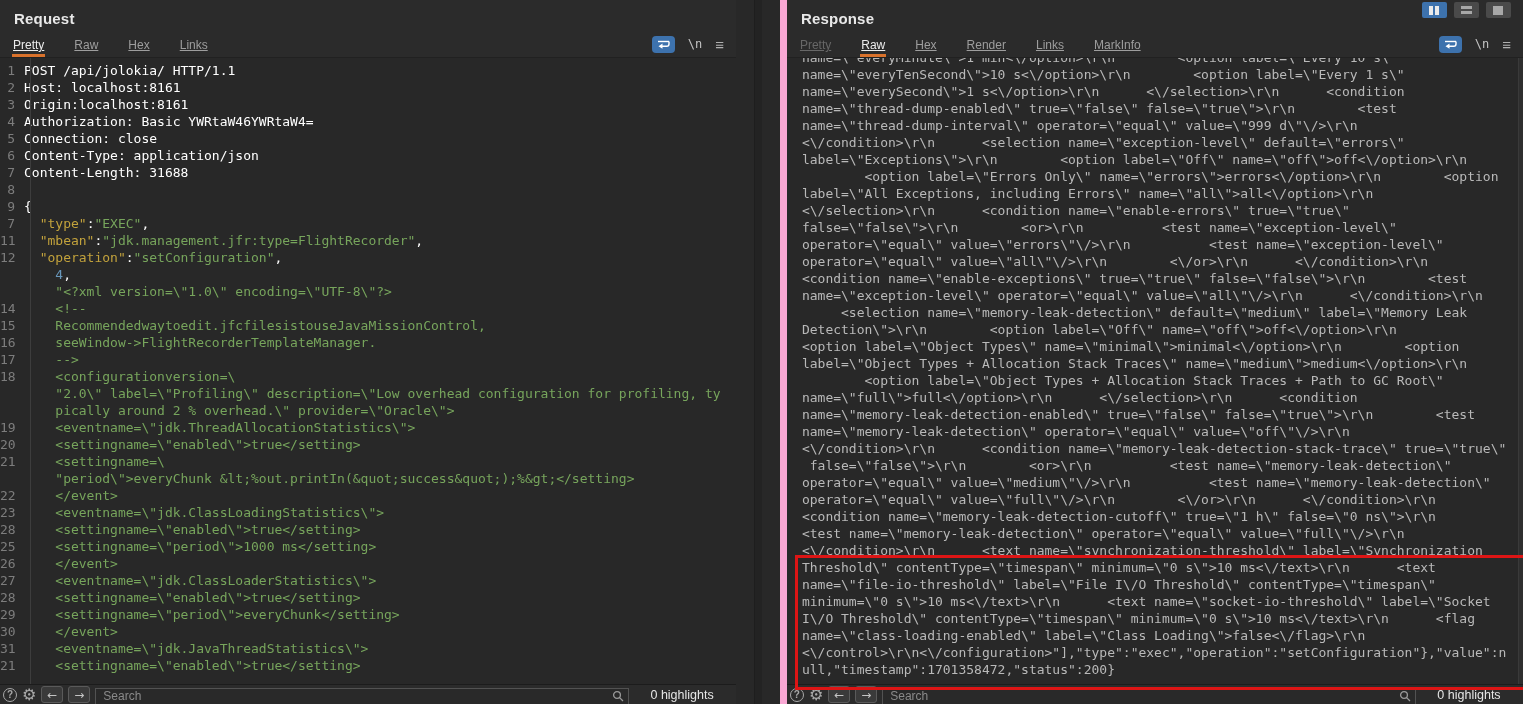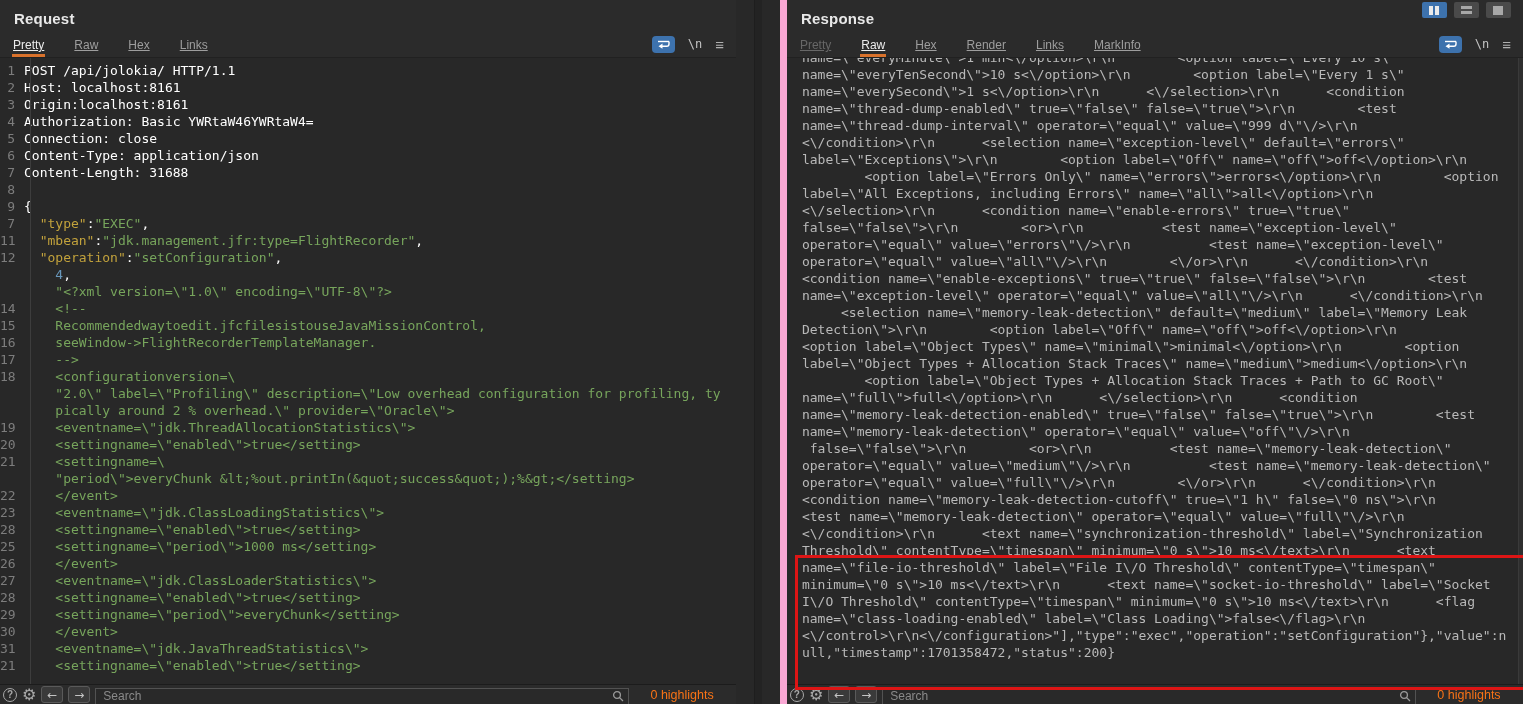--- a/index.html
+++ b/index.html
@@ -55,21 +55,21 @@
   .highlight-box { position:absolute; left:8px; top:555px; width:747px; height:135px; border:3px solid #dd1515; z-index:5; pointer-events:none; }
 
   .searchbar { height:20px; background:#2b2b2b; border-top:1px solid #1c1c1c; display:flex; align-items:center; padding:0 6px 0 3px; gap:5px; position:relative; z-index:2; }
   .help-icon { width:14px; height:14px; border:1.5px solid #a8a8a8; border-radius:50%; color:#a8a8a8; font-size:10px; font-weight:bold; display:flex; align-items:center; justify-content:center; flex:0 0 14px; }
   .gear-icon { color:#a8a8a8; font-size:16px; line-height:1; flex:0 0 auto; font-family:"DejaVu Sans", sans-serif; }
   .nav-btn { width:22px; height:17px; background:#3a3a3a; border:1px solid #5a5a5a; border-radius:3px; color:#c4c4c4; font-size:12px; display:flex; align-items:center; justify-content:center; flex:0 0 22px; font-family:"DejaVu Sans", sans-serif; }
   .search-field { flex:1; position:relative; height:17px; }
   .search-field input { width:100%; height:17px; background:#292929; border:1px solid #525252; color:#d0d0d0; font-size:12px; padding:0 22px 0 7px; outline:none; font-family:"Liberation Sans", sans-serif; }
   .search-field input::placeholder { color:#8a8a8a; }
   .mag-icon { position:absolute; right:5px; top:2px; }
-  .highlights-label { width:96px; flex:0 0 96px; color:#f97316; font-size:12.5px; text-align:center; }
+  .highlights-label { width:96px; flex:0 0 96px; color:#e5e5e5; font-size:12.5px; text-align:center; }
 </style>
 </head>
 <body>
 
 <div class="app">
 
   <section class="panel panel-left">
     <div class="panel-header">
       <span class="panel-title">Request</span>
     </div>
@@ -210,20 +210,21 @@
           <div class="rrow">&lt;condition name=\"enable-exceptions\" true=\"true\" false=\"false\"&gt;\r\n        &lt;test</div>
           <div class="rrow">name=\"exception-level\" operator=\"equal\" value=\"all\"\/&gt;\r\n      &lt;\/condition&gt;\r\n</div>
           <div class="rrow">     &lt;selection name=\"memory-leak-detection\" default=\"medium\" label=\"Memory Leak</div>
           <div class="rrow">Detection\"&gt;\r\n        &lt;option label=\"Off\" name=\"off\"&gt;off&lt;\/option&gt;\r\n</div>
           <div class="rrow">&lt;option label=\"Object Types\" name=\"minimal\"&gt;minimal&lt;\/option&gt;\r\n        &lt;option</div>
           <div class="rrow">label=\"Object Types + Allocation Stack Traces\" name=\"medium\"&gt;medium&lt;\/option&gt;\r\n</div>
           <div class="rrow">        &lt;option label=\"Object Types + Allocation Stack Traces + Path to GC Root\"</div>
           <div class="rrow">name=\"full\"&gt;full&lt;\/option&gt;\r\n      &lt;\/selection&gt;\r\n      &lt;condition</div>
           <div class="rrow">name=\"memory-leak-detection-enabled\" true=\"false\" false=\"true\"&gt;\r\n        &lt;test</div>
           <div class="rrow">name=\"memory-leak-detection\" operator=\"equal\" value=\"off\"\/&gt;\r\n</div>
+          <div class="rrow">&lt;\/condition&gt;\r\n      &lt;condition name=\"memory-leak-detection-stack-trace\" true=\"true\"</div>
           <div class="rrow"> false=\"false\"&gt;\r\n        &lt;or&gt;\r\n          &lt;test name=\"memory-leak-detection\"</div>
           <div class="rrow">operator=\"equal\" value=\"medium\"\/&gt;\r\n          &lt;test name=\"memory-leak-detection\"</div>
           <div class="rrow">operator=\"equal\" value=\"full\"\/&gt;\r\n        &lt;\/or&gt;\r\n      &lt;\/condition&gt;\r\n</div>
           <div class="rrow">&lt;condition name=\"memory-leak-detection-cutoff\" true=\"1 h\" false=\"0 ns\"&gt;\r\n</div>
           <div class="rrow">&lt;test name=\"memory-leak-detection\" operator=\"equal\" value=\"full\"\/&gt;\r\n</div>
           <div class="rrow">&lt;\/condition&gt;\r\n      &lt;text name=\"synchronization-threshold\" label=\"Synchronization</div>
           <div class="rrow">Threshold\" contentType=\"timespan\" minimum=\"0 s\"&gt;10 ms&lt;\/text&gt;\r\n      &lt;text</div>
           <div class="rrow">name=\"file-io-threshold\" label=\"File I\/O Threshold\" contentType=\"timespan\"</div>
           <div class="rrow">minimum=\"0 s\"&gt;10 ms&lt;\/text&gt;\r\n      &lt;text name=\"socket-io-threshold\" label=\"Socket</div>
           <div class="rrow">I\/O Threshold\" contentType=\"timespan\" minimum=\"0 s\"&gt;10 ms&lt;\/text&gt;\r\n      &lt;flag</div>

